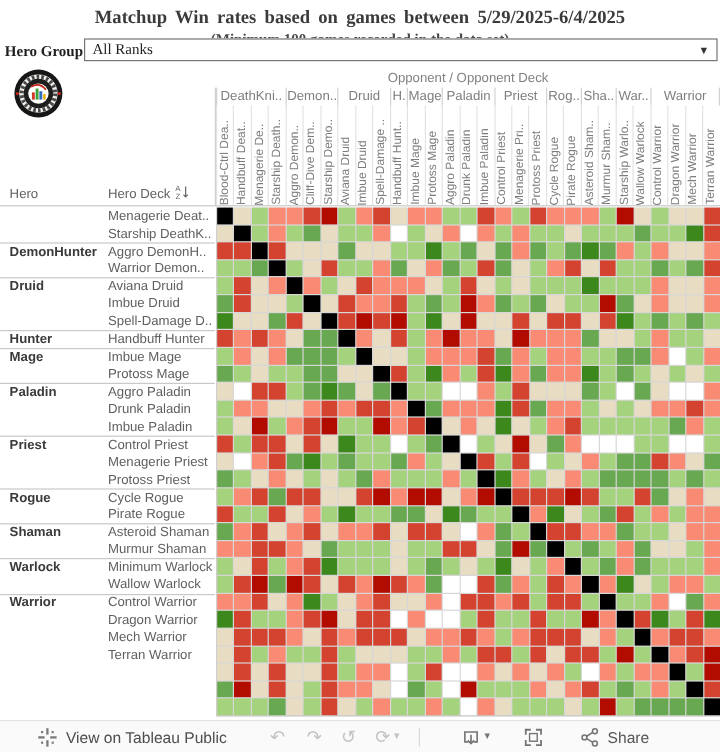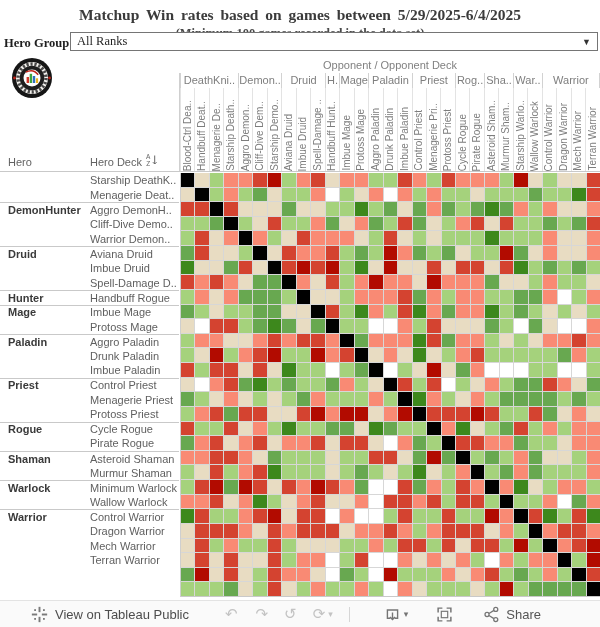--- a/index.html
+++ b/index.html
@@ -217,48 +217,45 @@
     <text x="0" y="6" font-size="6.5" fill="#666" font-family="Liberation Sans, sans-serif">A</text>
     <text x="0.3" y="13" font-size="6.5" fill="#666" font-family="Liberation Sans, sans-serif">Z</text>
     <path d="M8.7 2.5 V11 M6.9 9.2 L8.7 11 L10.5 9.2" stroke="#666" fill="none" stroke-width="1"></path>
   </svg>
 
   <div class="hline"></div>
   <div class="vline"></div>
 
   <div class="row-labels">
       <div class="row-label">
+        <span class="deck">Menagerie Deat..</span>
+      </div>
+      <div class="row-label">
         <span class="deck">Starship DeathK..</span>
-      </div>
-      <div class="row-label">
-        <span class="deck">Menagerie Deat..</span>
       </div>
       <div class="row-label group-start">
         <span class="hero">DemonHunter</span>
         <span class="deck">Aggro DemonH..</span>
       </div>
       <div class="row-label">
-        <span class="deck">Cliff-Dive Demo..</span>
-      </div>
-      <div class="row-label">
         <span class="deck">Warrior Demon..</span>
       </div>
       <div class="row-label group-start">
         <span class="hero">Druid</span>
         <span class="deck">Aviana Druid</span>
       </div>
       <div class="row-label">
         <span class="deck">Imbue Druid</span>
       </div>
       <div class="row-label">
         <span class="deck">Spell-Damage D..</span>
       </div>
       <div class="row-label group-start">
         <span class="hero">Hunter</span>
-        <span class="deck">Handbuff Rogue</span>
+        <span class="deck">Handbuff Hunter</span>
       </div>
       <div class="row-label group-start">
         <span class="hero">Mage</span>
         <span class="deck">Imbue Mage</span>
       </div>
       <div class="row-label">
         <span class="deck">Protoss Mage</span>
       </div>
       <div class="row-label group-start">
         <span class="hero">Paladin</span>

